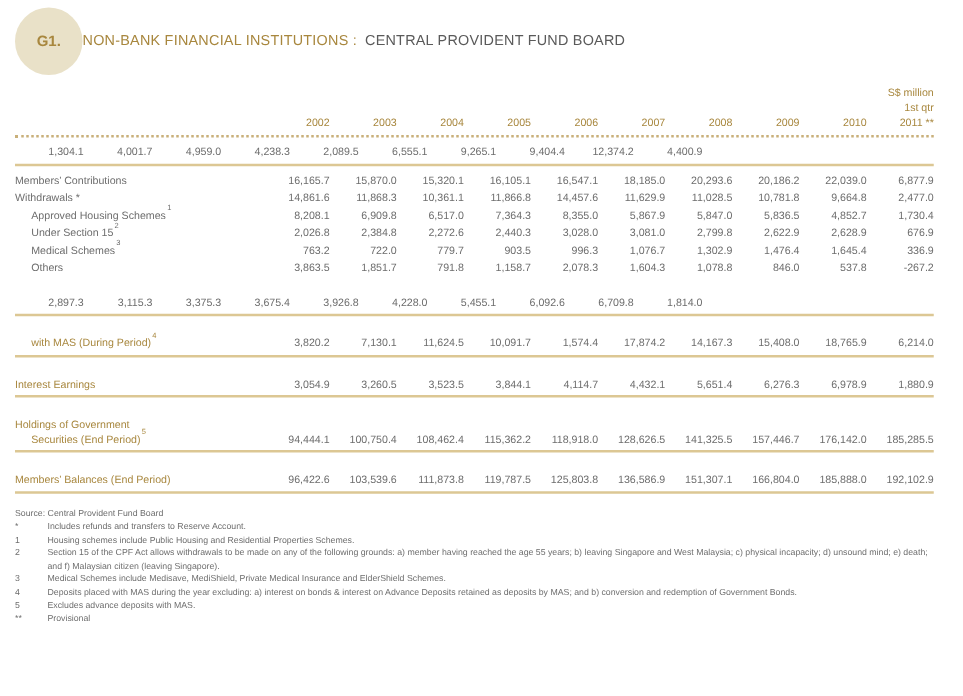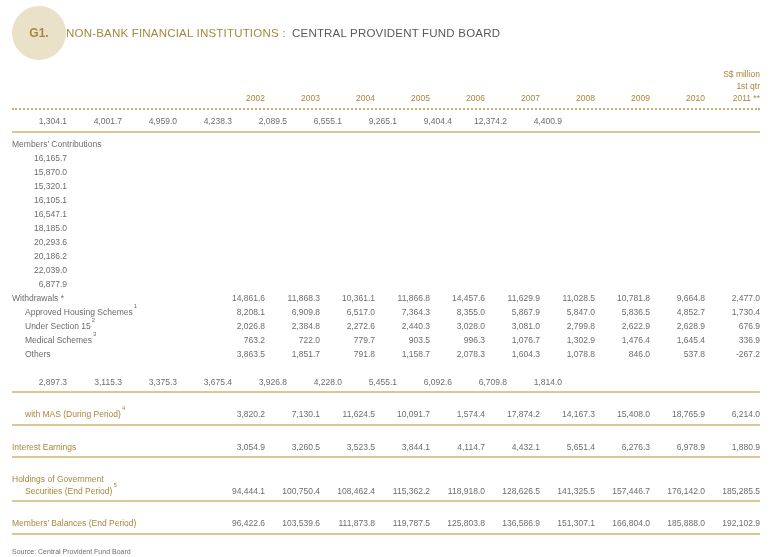--- a/index.html
+++ b/index.html
@@ -1,17 +1,17 @@
 <!DOCTYPE html>
 <html><head>
 <meta charset="utf-8">
 <style>
   html,body{margin:0;padding:0;background:#ffffff;}
   .page{position:relative;width:770px;height:557px;box-sizing:border-box;
-        padding:4px 10px 0 12px;font-family:"Liberation Sans",sans-serif;
+        padding:4px 23px 0 12px;font-family:"Liberation Sans",sans-serif;
         background:#ffffff;overflow:hidden;}
   
   .hdr{display:flex;align-items:center;height:54px;margin-top:2px;}
   .badge{width:54px;height:54px;border-radius:50%;background:#e9e1c8;
          display:flex;align-items:center;justify-content:center;flex-shrink:0;}
   .badge span{font-size:12px;font-weight:bold;color:#a8873e;}
   .titles{font-size:11.5px;font-weight:normal;letter-spacing:.2px;}
   .t-gold{color:#a8873e;}
   .t-gray{color:#5a5a5a;margin-left:3px;}
   
@@ -21,21 +21,21 @@
   .ylbl{width:198px;flex-shrink:0;}
   .ycell{width:55px;text-align:right;}
   
   .sect{margin-top:16px;border-bottom:2px solid #dcc794;padding-bottom:3px;}
   .tbl .sect:first-child{margin-top:6px;}
   .trow{display:flex;align-items:flex-end;}
   .slbl{width:198px;flex-shrink:0;color:#a8873e;font-size:8.5px;line-height:11.5px;}
   .l2{padding-left:13px;}
   .val{width:55px;text-align:right;font-size:8.5px;color:#6d6d6d;line-height:11.5px;}
   .drow{display:flex;font-size:8.5px;color:#6d6d6d;line-height:14px;}
-  .sect + .drow{margin-top:4px;flex-direction:column;}
+  .sect + .drow{margin-top:4px;}
   .dlbl{width:198px;flex-shrink:0;}
   .dlbl.ind{padding-left:13px;box-sizing:border-box;}
   .drow .val{line-height:14px;}
   sup{font-size:6px;position:relative;top:-3px;margin-left:1px;color:inherit;line-height:0;}
   
   .fns{margin-top:12px;font-size:7px;line-height:10.5px;color:#6e6e6e;}
   .fn{display:flex;}
   .fm{width:26px;flex-shrink:0;}
   .ft{flex:1;}
 </style>

